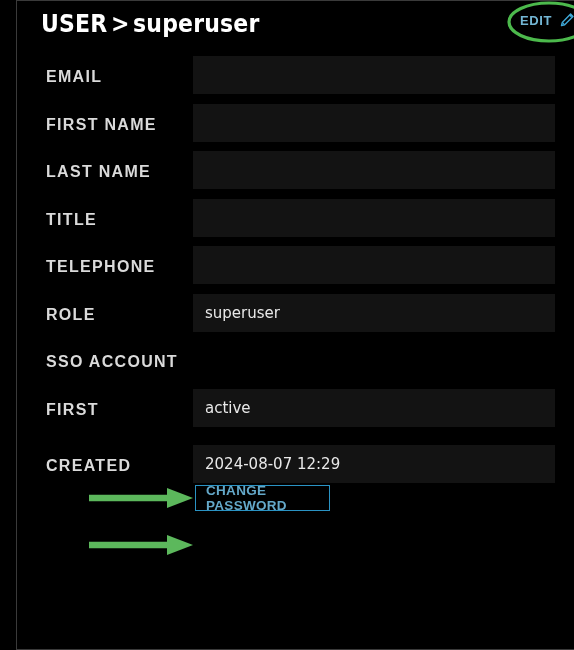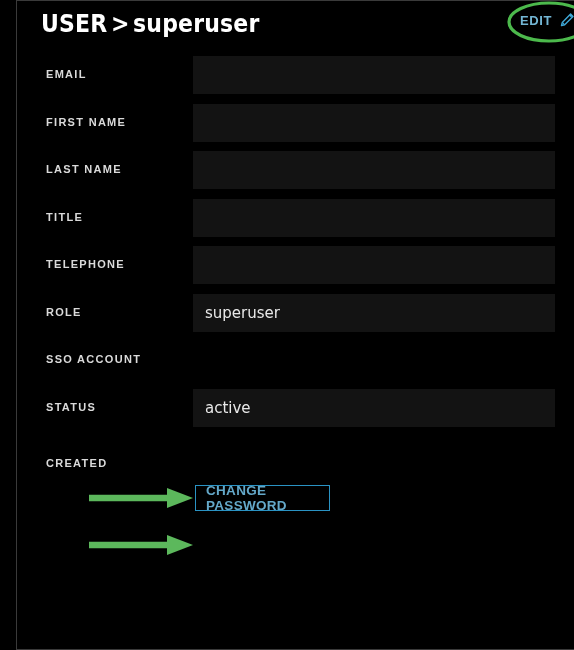--- a/index.html
+++ b/index.html
@@ -75,21 +75,21 @@
     position: absolute;
     left: 0;
     width: 574px;
     height: 38px;
   }
   .row-label {
     position: absolute;
     left: 29px;
     top: 12px;
     font-family: "Liberation Sans", sans-serif;
-    font-size: 11px;
+    font-size: 16px;
     font-weight: 700;
     letter-spacing: 1.3px;
     color: #dadada;
     white-space: nowrap;
   }
   .row-value {
     position: absolute;
     left: 176px;
     top: 0;
     width: 362px;
@@ -183,25 +183,26 @@
         <div class="row-value empty"></div>
       </div>
       <div class="form-row" style="top: 292.5px;">
         <div class="row-label">ROLE</div>
         <div class="row-value">superuser</div>
       </div>
       <div class="form-row" style="top: 340px;">
         <div class="row-label">SSO ACCOUNT</div>
       </div>
       <div class="form-row" style="top: 387.5px;">
-        <div class="row-label">STATUS</div>
+        <div class="row-label">FIRST</div>
         <div class="row-value">active</div>
       </div>
       <div class="form-row" style="top: 444px; border-radius: 6px;">
         <div class="row-label">CREATED</div>
+        <div class="row-value">2024-08-07 12:29</div>
       </div>
     </div>
 
   <div id="btn-change-password" class="action-button">CHANGE PASSWORD</div>
 
 
   <svg id="annotations" viewBox="0 0 574 650" width="574" height="650">
 
     <ellipse cx="532" cy="21" rx="40" ry="19" fill="none" stroke="#4cb94c" stroke-width="3.2"></ellipse>
 

